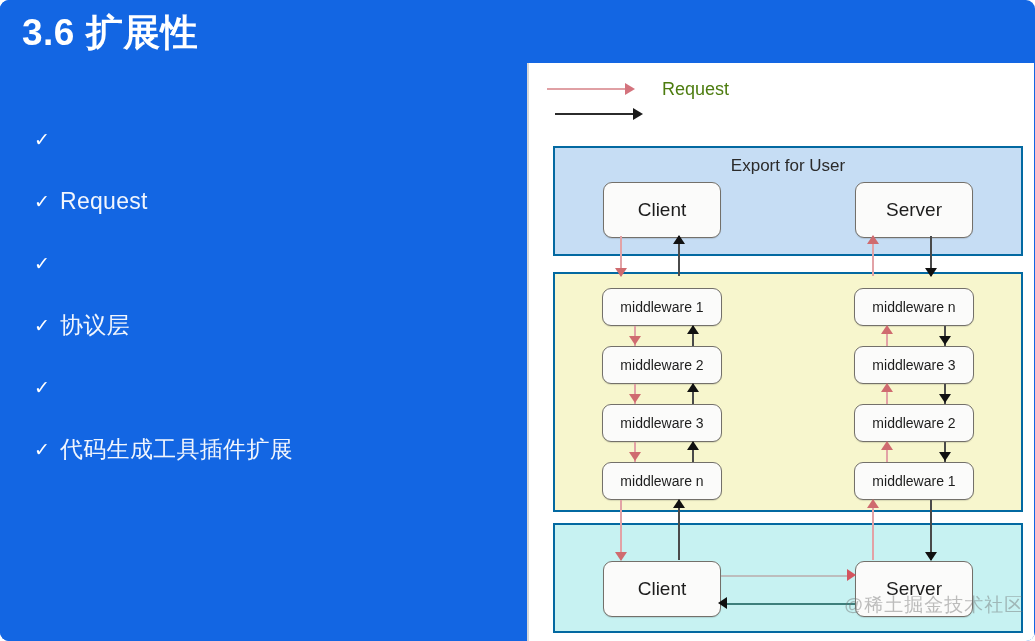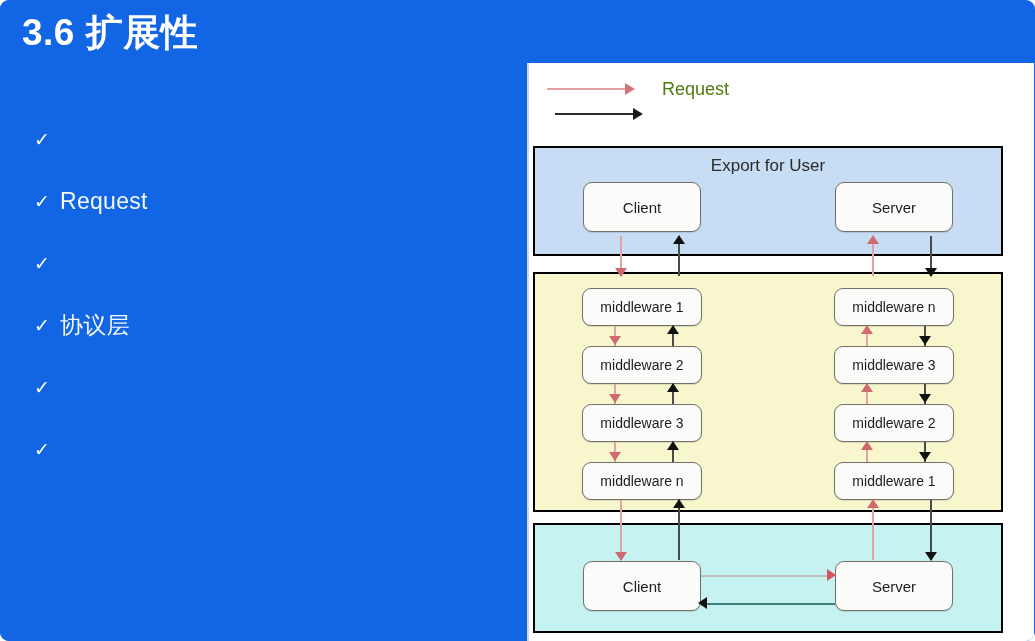--- a/index.html
+++ b/index.html
@@ -116,23 +116,23 @@
   .legend-arrow.resp .shaft { background: #2b2b2b; }
   .legend-label {
     margin-left: 25px;
     font-size: 18px;
     color: #4d7c0f;
   }
 
   
   .section {
     position: absolute;
-    left: 4px;
+    left: 24px;
     width: 470px;
-    border: 2px solid #000000;
+    border: 2px solid #0369a1;
     box-sizing: border-box;
   }
   #sec-export {
     top: 83px;
     height: 110px;
     background: #c6ddf4;
   }
   #sec-middleware {
     top: 209px;
     height: 240px;
@@ -162,22 +162,22 @@
     border: 1.6px solid #73706a;
     border-radius: 9px;
     display: flex;
     align-items: center;
     justify-content: center;
     color: #1d1d1d;
     box-shadow: 0 1px 1px rgba(0,0,0,0.12);
   }
   .node.big {
     width: 118px;
-    height: 50px;
-    font-size: 15px;
+    height: 56px;
+    font-size: 19px;
   }
   .node.mw {
     width: 120px;
     height: 38px;
     font-size: 14px;
   }
 
   
   .vline {
     position: absolute;
@@ -243,20 +243,21 @@
       </div>
       <div class="bullet-row">
         <span class="bullet-check">✓</span>
         <span class="bullet-label">协议层</span>
       </div>
       <div class="bullet-row">
         <span class="bullet-check">✓</span>
       </div>
       <div class="bullet-row">
         <span class="bullet-check">✓</span>
+        <span class="bullet-label">代码生成工具插件扩展</span>
       </div>
     </div>
   </div>
 
   <div id="diagram-panel">
 
     <div id="legend">
       <div class="legend-row r1">
         <span class="legend-arrow req">
           <span class="shaft"></span>
@@ -344,15 +345,16 @@
     <div class="vline req" style="left:91px; top:437px; height:60px;"></div>
     <div class="vhead down-req" style="left:86px; top:489px;"></div>
     <div class="vline resp" style="left:149px; top:437px; height:60px;"></div>
     <div class="vhead up-resp" style="left:144px; top:436px;"></div>
 
     <div class="vline req" style="left:343px; top:437px; height:60px;"></div>
     <div class="vhead up-req" style="left:338px; top:436px;"></div>
     <div class="vline resp" style="left:401px; top:437px; height:60px;"></div>
     <div class="vhead down-resp" style="left:396px; top:489px;"></div>
 
+    <div id="watermark">@稀土掘金技术社区</div>
   </div>
 
 </div>
 
 </body></html>

